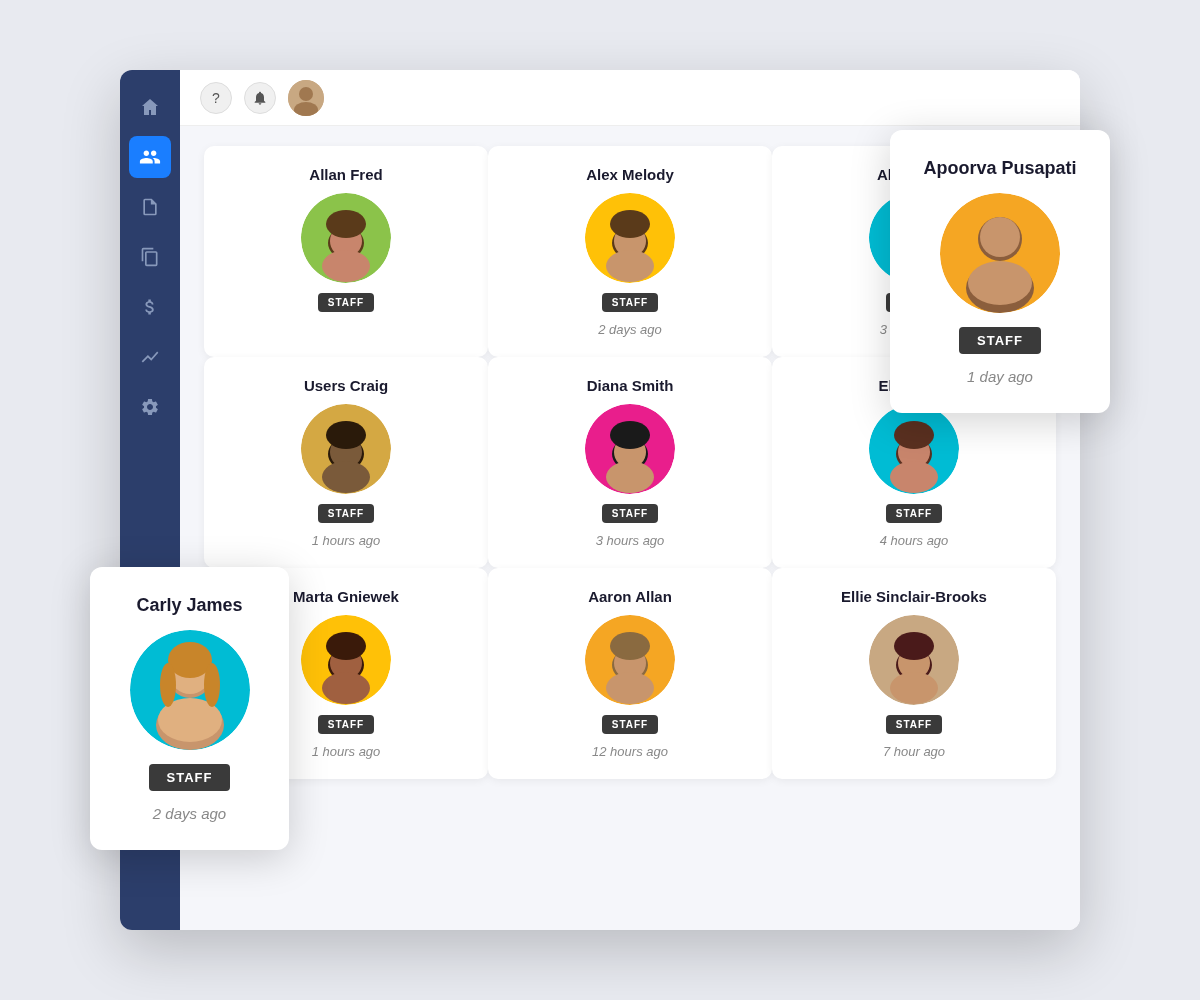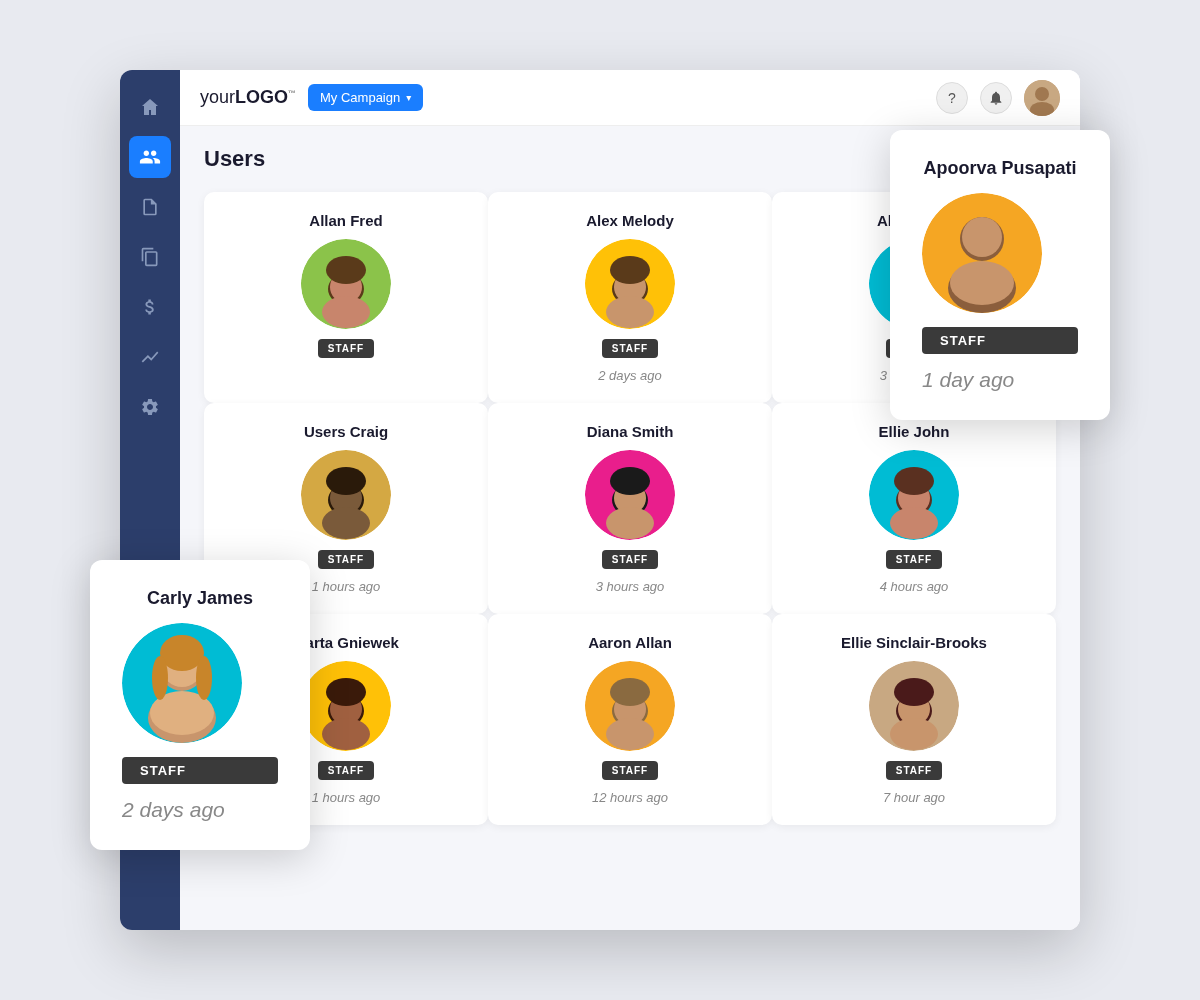--- a/index.html
+++ b/index.html
@@ -216,57 +216,58 @@
       color: #888;
       font-style: italic;
     }
 
     
     .popout-card {
       position: absolute;
       background: #fff;
       border-radius: 12px;
       box-shadow: 0 8px 40px rgba(0,0,0,0.18);
-      padding: 28px 32px;
+      padding: 28px 24px;
       display: flex;
       flex-direction: column;
+      align-items: center;
       gap: 14px;
       z-index: 10;
     }
 
     .popout-card .user-name {
       font-size: 18px;
     }
 
     .popout-card .avatar-circle {
       width: 120px;
       height: 120px;
     }
 
     .popout-card .staff-badge {
       font-size: 13px;
       padding: 6px 18px;
     }
 
     .popout-card .time-ago {
-      font-size: 21px;
+      font-size: 15px;
     }
 
     
     .popout-apoorva {
       top: 60px;
       right: -30px;
       width: 220px;
     }
 
     
     .popout-carly {
       bottom: 80px;
       left: -30px;
-      width: 220px;
+      width: 199px;
     }
   </style>
 </head>
 <body>
 
 <div class="browser-window">
 
   <div class="sidebar">
     <div class="sidebar-item">
       <svg width="20" height="20" viewBox="0 0 20 20" fill="currentColor">
@@ -301,50 +302,40 @@
     <div class="sidebar-item">
       <svg width="20" height="20" viewBox="0 0 24 24" fill="currentColor">
         <path d="M19.14 12.94c.04-.3.06-.61.06-.94 0-.32-.02-.64-.07-.94l2.03-1.58c.18-.14.23-.41.12-.61l-1.92-3.32c-.12-.22-.37-.29-.59-.22l-2.39.96c-.5-.38-1.03-.7-1.62-.94l-.36-2.54c-.04-.24-.24-.41-.48-.41h-3.84c-.24 0-.43.17-.47.41l-.36 2.54c-.59.24-1.13.57-1.62.94l-2.39-.96c-.22-.08-.47 0-.59.22L2.74 8.87c-.12.21-.08.47.12.61l2.03 1.58c-.05.3-.09.63-.09.94s.02.64.07.94l-2.03 1.58c-.18.14-.23.41-.12.61l1.92 3.32c.12.22.37.29.59.22l2.39-.96c.5.38 1.03.7 1.62.94l.36 2.54c.05.24.24.41.48.41h3.84c.24 0 .44-.17.47-.41l.36-2.54c.59-.24 1.13-.56 1.62-.94l2.39.96c.22.08.47 0 .59-.22l1.92-3.32c.12-.22.07-.47-.12-.61l-2.01-1.58zM12 15.6c-1.98 0-3.6-1.62-3.6-3.6s1.62-3.6 3.6-3.6 3.6 1.62 3.6 3.6-1.62 3.6-3.6 3.6z"></path>
       </svg>
     </div>
   </div>
 
   <div class="main-area">
 
     <div class="header">
-      <div class="header-left">
-        <div class="logo">
-          <span>your</span><strong>LOGO</strong><sup>™</sup>
-        </div>
-        <button class="campaign-btn">
-          <span>My Campaign</span>
-          <span class="chevron">▾</span>
-        </button>
-      </div>
       <div class="header-right">
         <div class="header-icon">
           <span>?</span>
         </div>
         <div class="header-icon">
           <svg width="16" height="16" viewBox="0 0 24 24" fill="#555">
             <path d="M12 22c1.1 0 2-.9 2-2h-4c0 1.1.9 2 2 2zm6-6v-5c0-3.07-1.64-5.64-4.5-6.32V4c0-.83-.67-1.5-1.5-1.5s-1.5.67-1.5 1.5v.68C7.63 5.36 6 7.92 6 11v5l-2 2v1h16v-1l-2-2z"></path>
           </svg>
         </div>
         <div class="avatar-icon">
           <svg width="36" height="36" viewBox="0 0 36 36">
             <circle cx="18" cy="18" r="18" fill="#c8a882"></circle>
             <circle cx="18" cy="14" r="7" fill="#a07850"></circle>
             <ellipse cx="18" cy="30" rx="12" ry="8" fill="#a07850"></ellipse>
           </svg>
         </div>
       </div>
     </div>
 
     <div class="content">
-      <h1 class="page-title">Users</h1>
 
       <div class="users-grid" id="users-grid">
       <div class="user-card">
     <div class="user-name">Allan Fred</div>
     <div class="avatar-circle" style="width:90px;height:90px;">
       <svg width="90" height="90" viewBox="0 0 90 90">
         <circle cx="45" cy="45" r="45" fill="#8bc34a"></circle>
         <ellipse cx="45" cy="50" rx="18" ry="16" fill="#5a3a1a"></ellipse>
         <circle cx="45" cy="48" r="16" fill="#c8856c"></circle>
         <ellipse cx="45" cy="73" rx="24" ry="16" fill="#c8856c"></ellipse>

